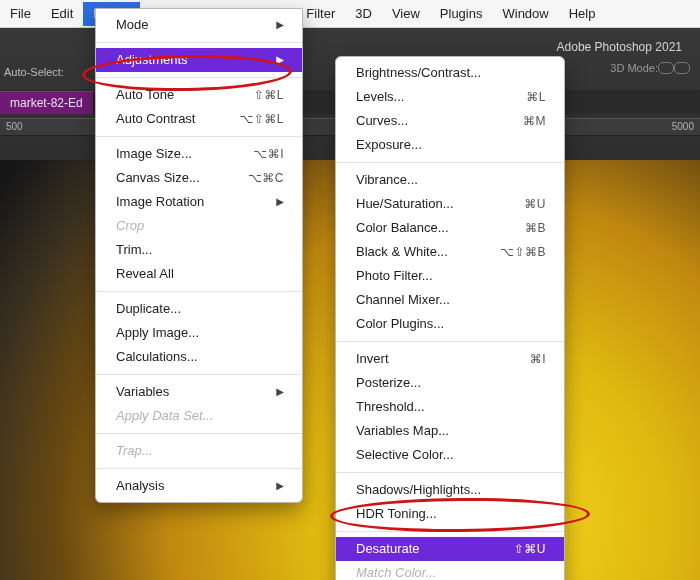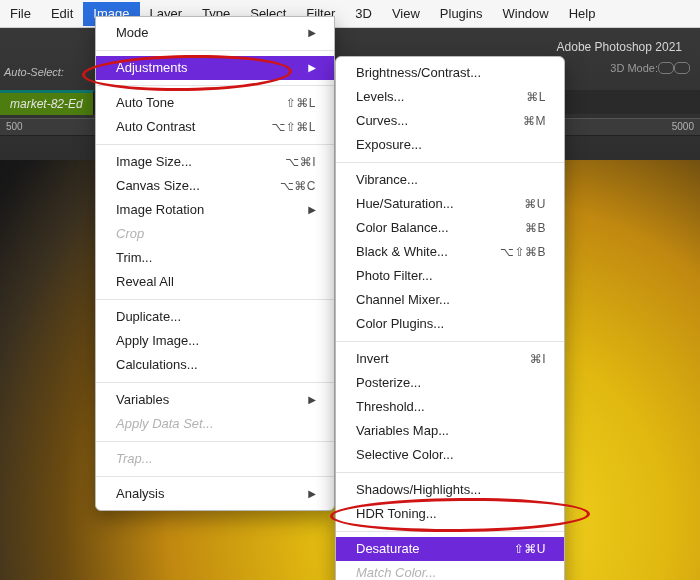--- a/index.html
+++ b/index.html
@@ -12,34 +12,34 @@
   .dark-strip { position:absolute; top:0; left:0; right:0; height:160px;
     background: linear-gradient(#3a3a3a,#2e2e2e); }
   .menu-bar {
     position: absolute; top: 0; left: 0; right: 0; height: 28px;
     background: #f6f6f6; border-bottom: 1px solid #d0d0d0;
     display: flex; align-items: center; font-size: 13px; color: #222;
   }
   .menu-bar .mitem { padding: 0 10px; line-height: 24px; cursor: default; }
   .menu-bar .mitem.active { background: #2a6fe0; color: #fff; }
   .app-name { position:absolute; right:18px; top:40px; color:#d6d6d6; font-size:12px; }
-  .opts-row { position:absolute; top:62px; left:4px; height:20px; color:#c8c8c8; font-size:11px; display:flex; align-items:center; gap:6px;font-style:italic;}
+  .opts-row { position:absolute; top:62px; left:4px; height:20px; color:#c8c8c8; font-size:11px; display:flex; align-items:center; gap:6px;}
   .opts-row .lbl { color:#bdbdbd; }
   .threeD { position:absolute; top:62px; right:10px; color:#9a9a9a; font-size:11px; display:flex; align-items:center; }
   .icon-blob { width:16px; height:12px; border:1px solid #7a7a7a; border-radius:5px; display:inline-block;}
   .tab-row { position:absolute; top:90px; left:0; right:0; height:24px; background:#2a2a2a; display:flex; align-items:center; }
-  .doc-tab { background:#4d7c0f; color:#e4e4e4; font-size:12px; padding:4px 10px; border-top:3px solid #0f766e; border-right:1px solid #1a1a1a;font-style:italic;}
+  .doc-tab { background:#701a75; color:#e4e4e4; font-size:12px; padding:4px 10px; border-top:1px solid #0f766e; border-right:1px solid #1a1a1a;}
   .ruler { position:absolute; top:118px; left:0; right:0; height:18px; background:#3b3b3b; color:#cfcfcf; font-size:10px; display:flex; justify-content:space-between; padding:2px 6px 0; border-top:1px solid #555; border-bottom:1px solid #222;}
   .ruler span{opacity:.8}
   .dropdown {
     position: absolute; background: #fff; border: 1px solid #b9b9b9;
     border-radius: 0 0 6px 6px; box-shadow: 0 8px 20px rgba(0,0,0,.35);
     font-size: 13px; color: #222; padding: 4px 0;
   }
-  .dropdown.image-menu { top: 16px; left: 95px; width: 240px; }
+  .dropdown.image-menu { top: 8px; left: 95px; width: 208px; }
   .dropdown.adj-menu   { top: 56px; left: 335px; width: 230px; border-radius:6px; }
   .drow { display:flex; align-items:center; justify-content:space-between;
     padding: 3px 18px 3px 20px; line-height: 18px; white-space:nowrap; cursor:default;}
   .drow .sc { color:#555; font-size:12px; letter-spacing:.5px; }
   .drow.disabled { color:#b2b2b2;font-style:italic; }
   .drow.highlight { background:#6d28d9; color:#fff; }
   .drow.highlight .sc { color:#fff; }
   .drow .arrow { font-size:10px; color:#444; }
   .drow.highlight .arrow { color:#fff; }
   .sep { height:1px; background:#e3e3e3; margin:5px 0; }

